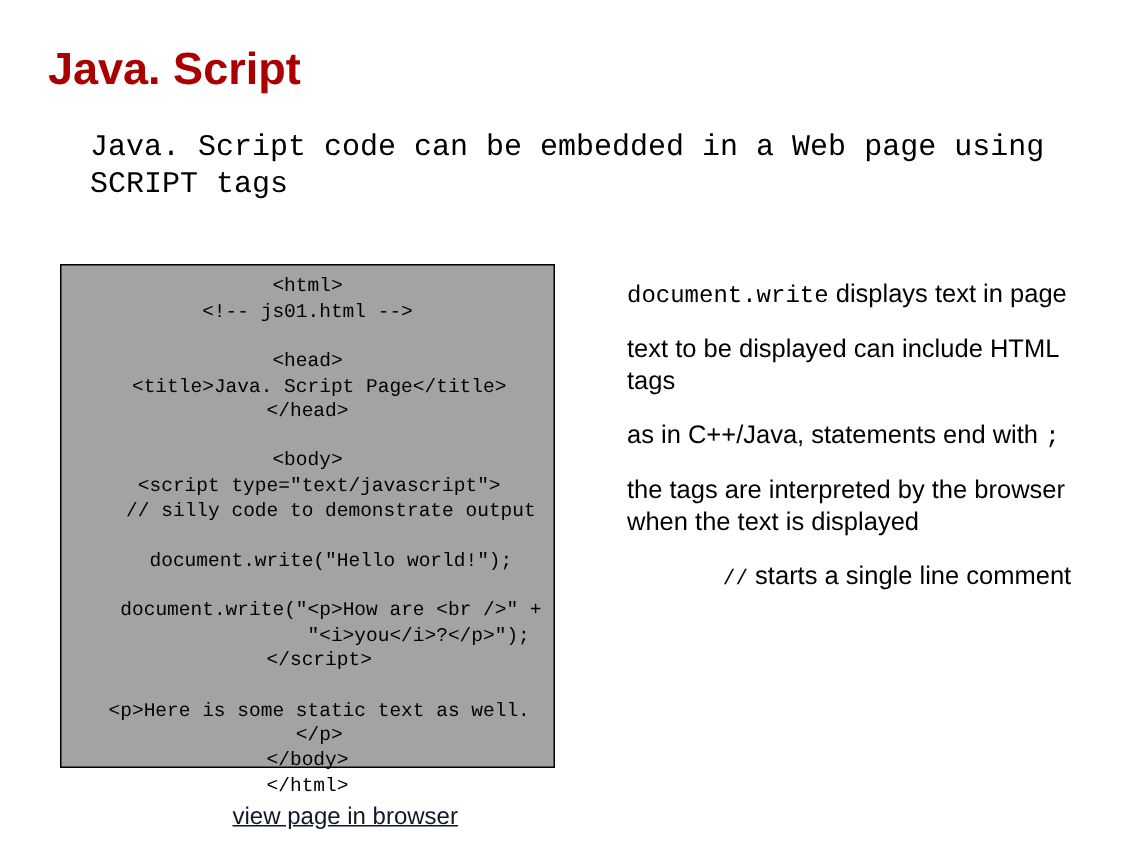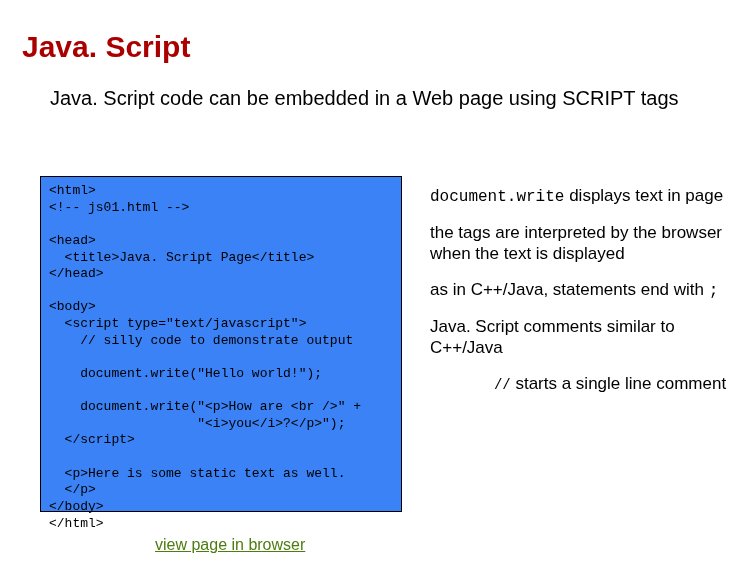--- a/index.html
+++ b/index.html
@@ -10,76 +10,76 @@
     font-family: Arial, Helvetica, sans-serif;
     background: #fff;
     color: #000;
     overflow: hidden;
   }
   .slide {
     position: relative;
     width: 756px;
     height: 576px;
     box-sizing: border-box;
-    padding: 30px 20px 20px 10px;
+    padding: 30px 20px 20px 20px;
   }
   .title {
     color: #a00;
     font-size: 30px;
     font-weight: bold;
     font-family: Arial, Helvetica, sans-serif;
     margin: 0 0 22px 12px;
   }
   .intro {
     font-size: 20px;
-    font-family: Liberation Sans, sans-serif;
+    font-family: Liberation Mono, monospace;
     margin: 0 0 22px 40px;
     line-height: 1.25;
   }
   .bullet {
     font-size: 20px;
     font-family: Arial, Helvetica, sans-serif;
     margin: 0 0 0 90px;
     text-indent: -18px;
     line-height: 1.25;
   }
   .bullet::before { content: "§  "; font-size: 18px; }
   .codebox {
     position: absolute;
     left: 40px;
     top: 176px;
-    width: 362px;
+    width: 330px;
     height: 336px;
     border: 1.4px solid #000;
     box-sizing: border-box;
     padding: 6px 8px;
     font-family: "Courier New", monospace;
     font-size: 13px;
     line-height: 1.28;
     white-space: pre;
-    background: #3b82f6;
+    background: #a3a3a3;
+    text-align: center;
   }
   .rightcol {
     position: absolute;
     left: 418px;
     top: 186px;
     width: 320px;
     font-size: 17px;
     font-family: Arial, Helvetica, sans-serif;
     line-height: 1.2;
-    margin-left: 12px;
   }
   .rightcol .item { margin-bottom: 16px; }
   .mono { font-family: "Courier New", monospace; font-size: 16px; }
   .mono2 { font-family: "Courier New", monospace; font-size: 14px; }
   .link {
     position: absolute;
     left: 155px;
     top: 536px;
-    color: #4d7c0f;
+    color: #0f172a;
     text-decoration: underline;
     font-size: 16px;
     font-family: Arial, Helvetica, sans-serif;
     cursor: pointer;
   }
 </style>
 </head>
 <body>
 
 <div class="slide">
@@ -106,21 +106,21 @@
                    "&lt;i&gt;you&lt;/i&gt;?&lt;/p&gt;");
   &lt;/script&gt;
 
   &lt;p&gt;Here is some static text as well.
   &lt;/p&gt;
 &lt;/body&gt;
 &lt;/html&gt;</span></div>
 
   <div class="rightcol">
     <div class="item"><span class="mono">document.write</span><span> displays text in page</span></div>
+    <div class="item">text to be displayed can include HTML tags</div>
+    <div class="item"><span>as in C++/Java, statements end with </span><span class="mono">;</span></div>
     <div class="item">the tags are interpreted by the browser when the text is displayed</div>
-    <div class="item"><span>as in C++/Java, statements end with </span><span class="mono">;</span></div>
-    <div class="item">Java. Script comments similar to C++/Java</div>
     <div class="item" style="margin-left:40px;text-align:center;"><span class="mono2">//</span><span>   starts a single line comment</span></div>
   </div>
 
   <a class="link" href="#">view page in browser</a>
 
 </div>
 
 </body></html>

